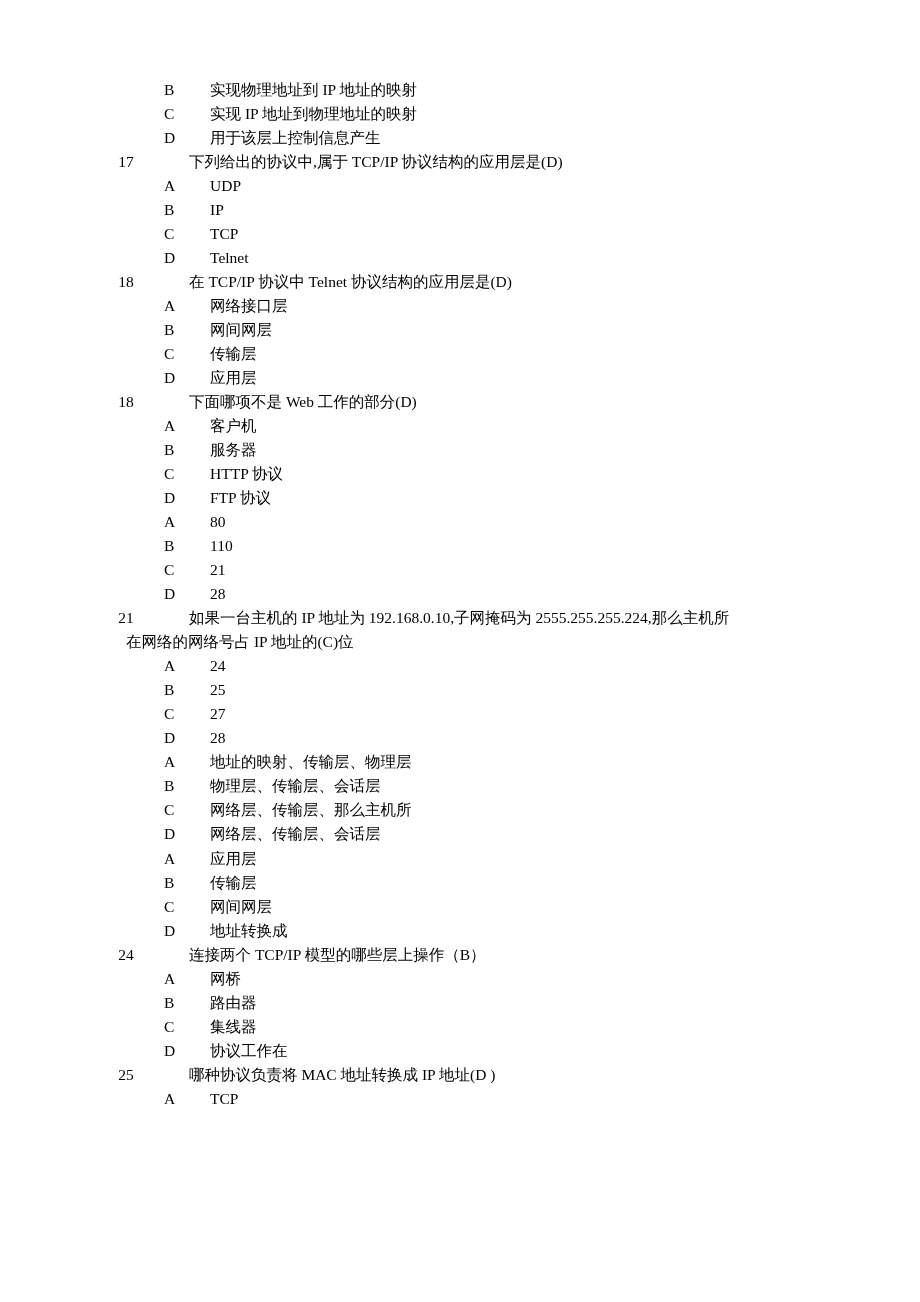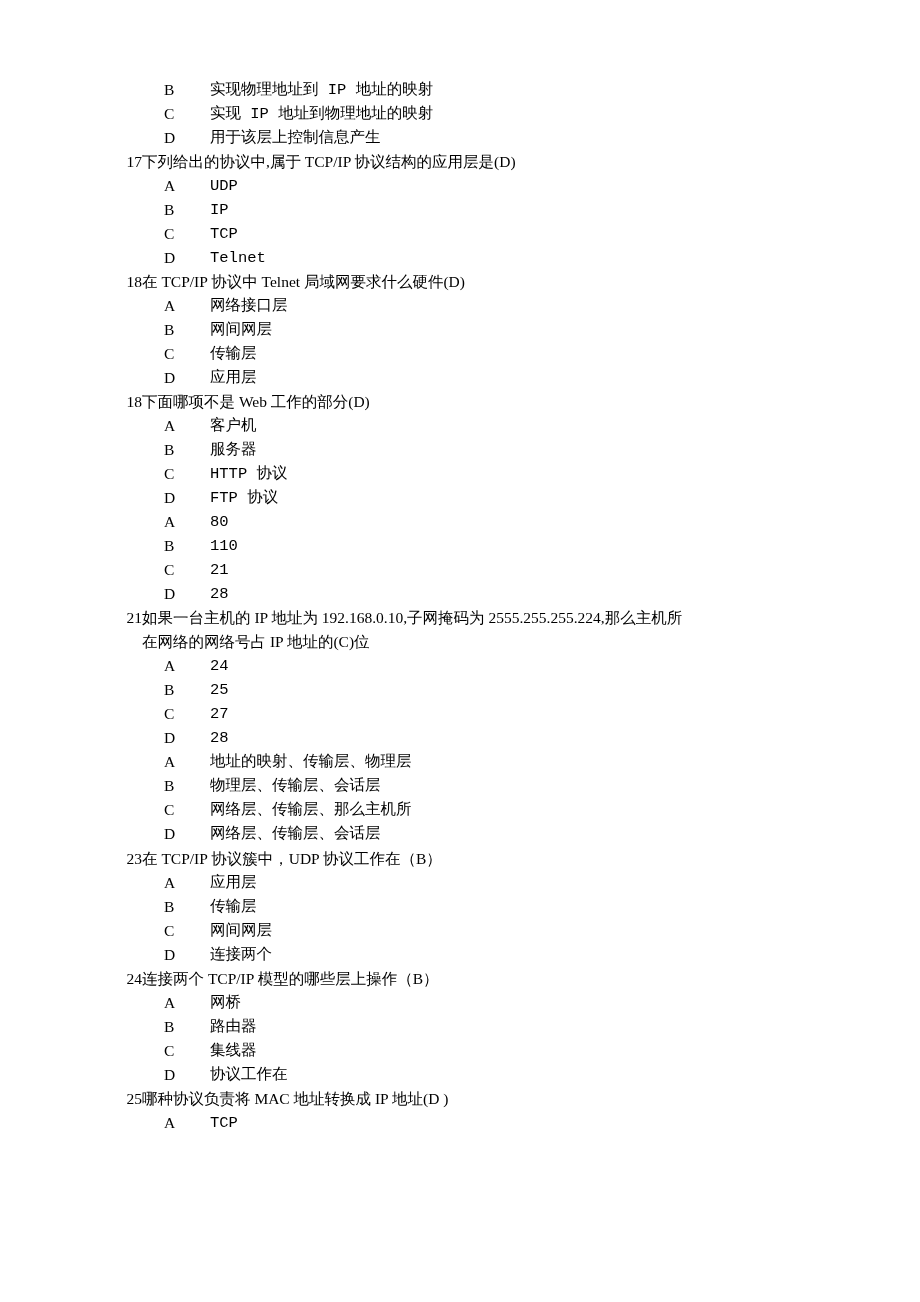--- a/index.html
+++ b/index.html
@@ -22,39 +22,39 @@
   .question-block {
     margin: 0;
   }
   .question-row {
     display: flex;
     align-items: baseline;
   }
   .qnum {
     width: 32px;
     flex-shrink: 0;
-    text-align: right;
+    text-align: center;
   }
   .qtext {
     flex: 1;
+    margin-left: 47px;
   }
   .qtext-cont {
-    margin-left: 32px;
+    margin-left: 16px;
   }
   .option-row {
     display: flex;
     margin-left: 54px;
   }
   .olabel {
     width: 46px;
     flex-shrink: 0;
   }
   .otext {
     flex: 1;
-    font-family: Liberation Mono, monospace;
   }
 </style>
 </head>
 <body>
 
 <div class="page">
 
   <div id="cont-opts">
       <div class="continuation-option">
         <span class="olabel">B</span>
@@ -89,21 +89,21 @@
           <span class="otext">TCP</span>
         </div>
         <div class="option-row">
           <span class="olabel">D</span>
           <span class="otext">Telnet</span>
         </div>
       </div>
       <div class="question-block">
         <div class="question-row">
           <span class="qnum">18</span>
-          <span class="qtext">在 TCP/IP 协议中 Telnet 局域网要求什么硬件(D)</span>
+          <span class="qtext">在 TCP/IP 协议中 Telnet 协议结构的应用层是(D)</span>
         </div>
         <div class="option-row">
           <span class="olabel">A</span>
           <span class="otext">网络接口层</span>
         </div>
         <div class="option-row">
           <span class="olabel">B</span>
           <span class="otext">网间网层</span>
         </div>
         <div class="option-row">
@@ -190,39 +190,35 @@
         <div class="option-row">
           <span class="olabel">C</span>
           <span class="otext">网络层、传输层、那么主机所</span>
         </div>
         <div class="option-row">
           <span class="olabel">D</span>
           <span class="otext">网络层、传输层、会话层</span>
         </div>
       </div>
       <div class="question-block">
-        <div class="question-row">
-          <span class="qnum">23</span>
-          <span class="qtext">在 TCP/IP 协议簇中，UDP 协议工作在（B）</span>
-        </div>
         <div class="option-row">
           <span class="olabel">A</span>
           <span class="otext">应用层</span>
         </div>
         <div class="option-row">
           <span class="olabel">B</span>
           <span class="otext">传输层</span>
         </div>
         <div class="option-row">
           <span class="olabel">C</span>
           <span class="otext">网间网层</span>
         </div>
         <div class="option-row">
           <span class="olabel">D</span>
-          <span class="otext">连接两个</span>
+          <span class="otext">地址转换成</span>
         </div>
       </div>
       <div class="question-block">
         <div class="question-row">
           <span class="qnum">24</span>
           <span class="qtext">连接两个 TCP/IP 模型的哪些层上操作（B）</span>
         </div>
         <div class="option-row">
           <span class="olabel">A</span>
           <span class="otext">网桥</span>

